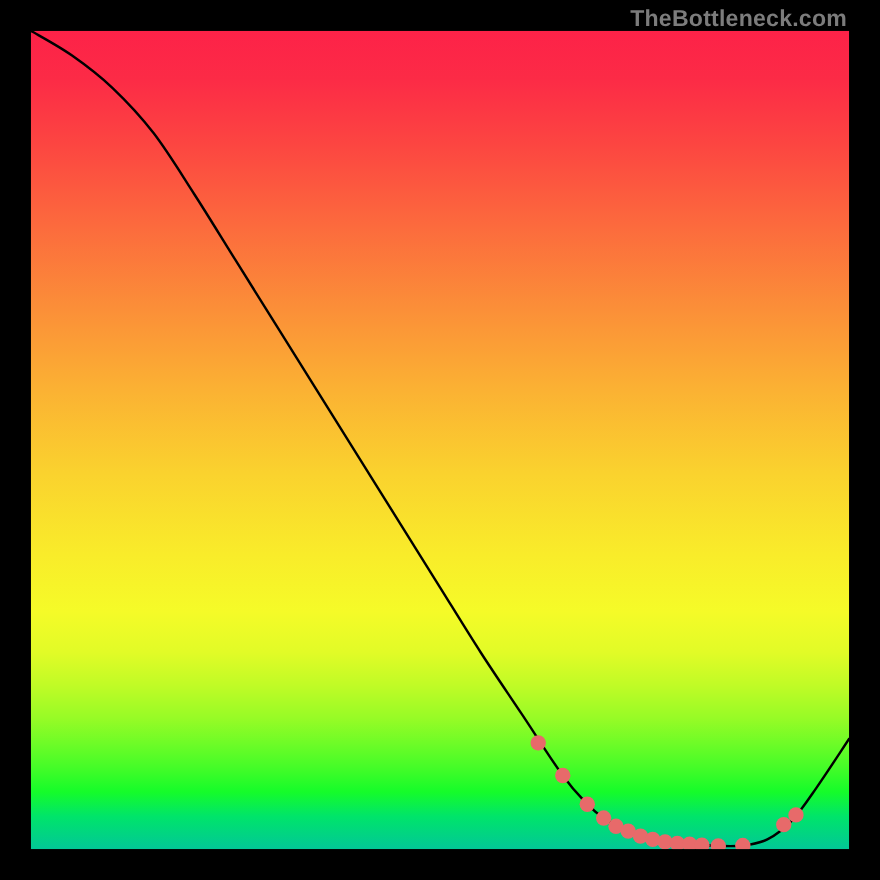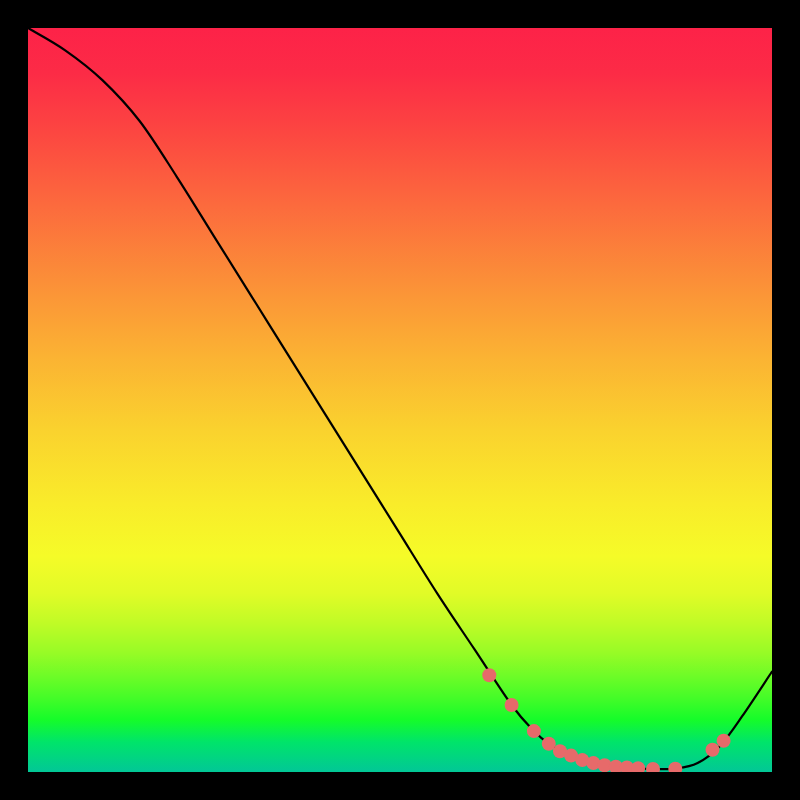--- a/index.html
+++ b/index.html
@@ -76,20 +76,21 @@
     stroke: #000;
     stroke-width: 2.2;
     stroke-linecap: round;
     stroke-linejoin: round;
   }
 </style>
 </head>
 <body>
 
 <div class="frame">
+  <div class="brand">TheBottleneck.com</div>
   <div class="plot-area">
     <div class="gradient"></div>
     <svg class="curve" viewBox="0 0 744 744">
       <path id="curve-path" class="line" d="M 0.0 0.0 C 6.2 3.7, 24.8 13.6, 37.2 22.3 C 49.6 31.0, 62.0 40.3, 74.4 52.1 C 86.8 63.9, 99.2 76.9, 111.6 93.0 C 124.0 109.1, 136.4 129.6, 148.8 148.8 C 161.2 168.0, 173.6 188.5, 186.0 208.3 C 198.4 228.2, 210.8 248.0, 223.2 267.8 C 235.6 287.7, 248.0 307.5, 260.4 327.4 C 272.8 347.2, 285.2 367.0, 297.6 386.9 C 310.0 406.7, 322.4 426.6, 334.8 446.4 C 347.2 466.2, 359.6 486.1, 372.0 505.9 C 384.4 525.8, 396.8 546.2, 409.2 565.4 C 421.6 584.7, 434.0 602.6, 446.4 621.2 C 458.8 639.8, 473.7 663.4, 483.6 677.0 C 493.5 690.7, 499.7 696.6, 505.9 703.1 C 512.1 709.5, 514.6 711.6, 520.8 715.7 C 527.0 719.8, 535.7 724.4, 543.1 727.6 C 550.6 730.9, 556.8 733.1, 565.4 735.1 C 574.1 737.1, 585.3 738.5, 595.2 739.5 C 605.1 740.5, 616.3 740.8, 625.0 741.0 C 633.6 741.2, 639.8 741.6, 647.3 740.7 C 654.7 739.7, 662.2 738.9, 669.6 735.1 C 677.0 731.3, 684.5 725.8, 691.9 718.0 C 699.4 710.1, 705.6 700.6, 714.2 688.2 C 722.9 675.8, 739.0 651.0, 744.0 643.6"></path>
       <g id="dots">
           <circle cx="461.3" cy="647.3" r="7" class="dot"></circle>
           <circle cx="483.6" cy="677.0" r="7" class="dot"></circle>
           <circle cx="505.9" cy="703.1" r="7" class="dot"></circle>
           <circle cx="520.8" cy="715.7" r="7" class="dot"></circle>
           <circle cx="532.0" cy="723.2" r="7" class="dot"></circle>

